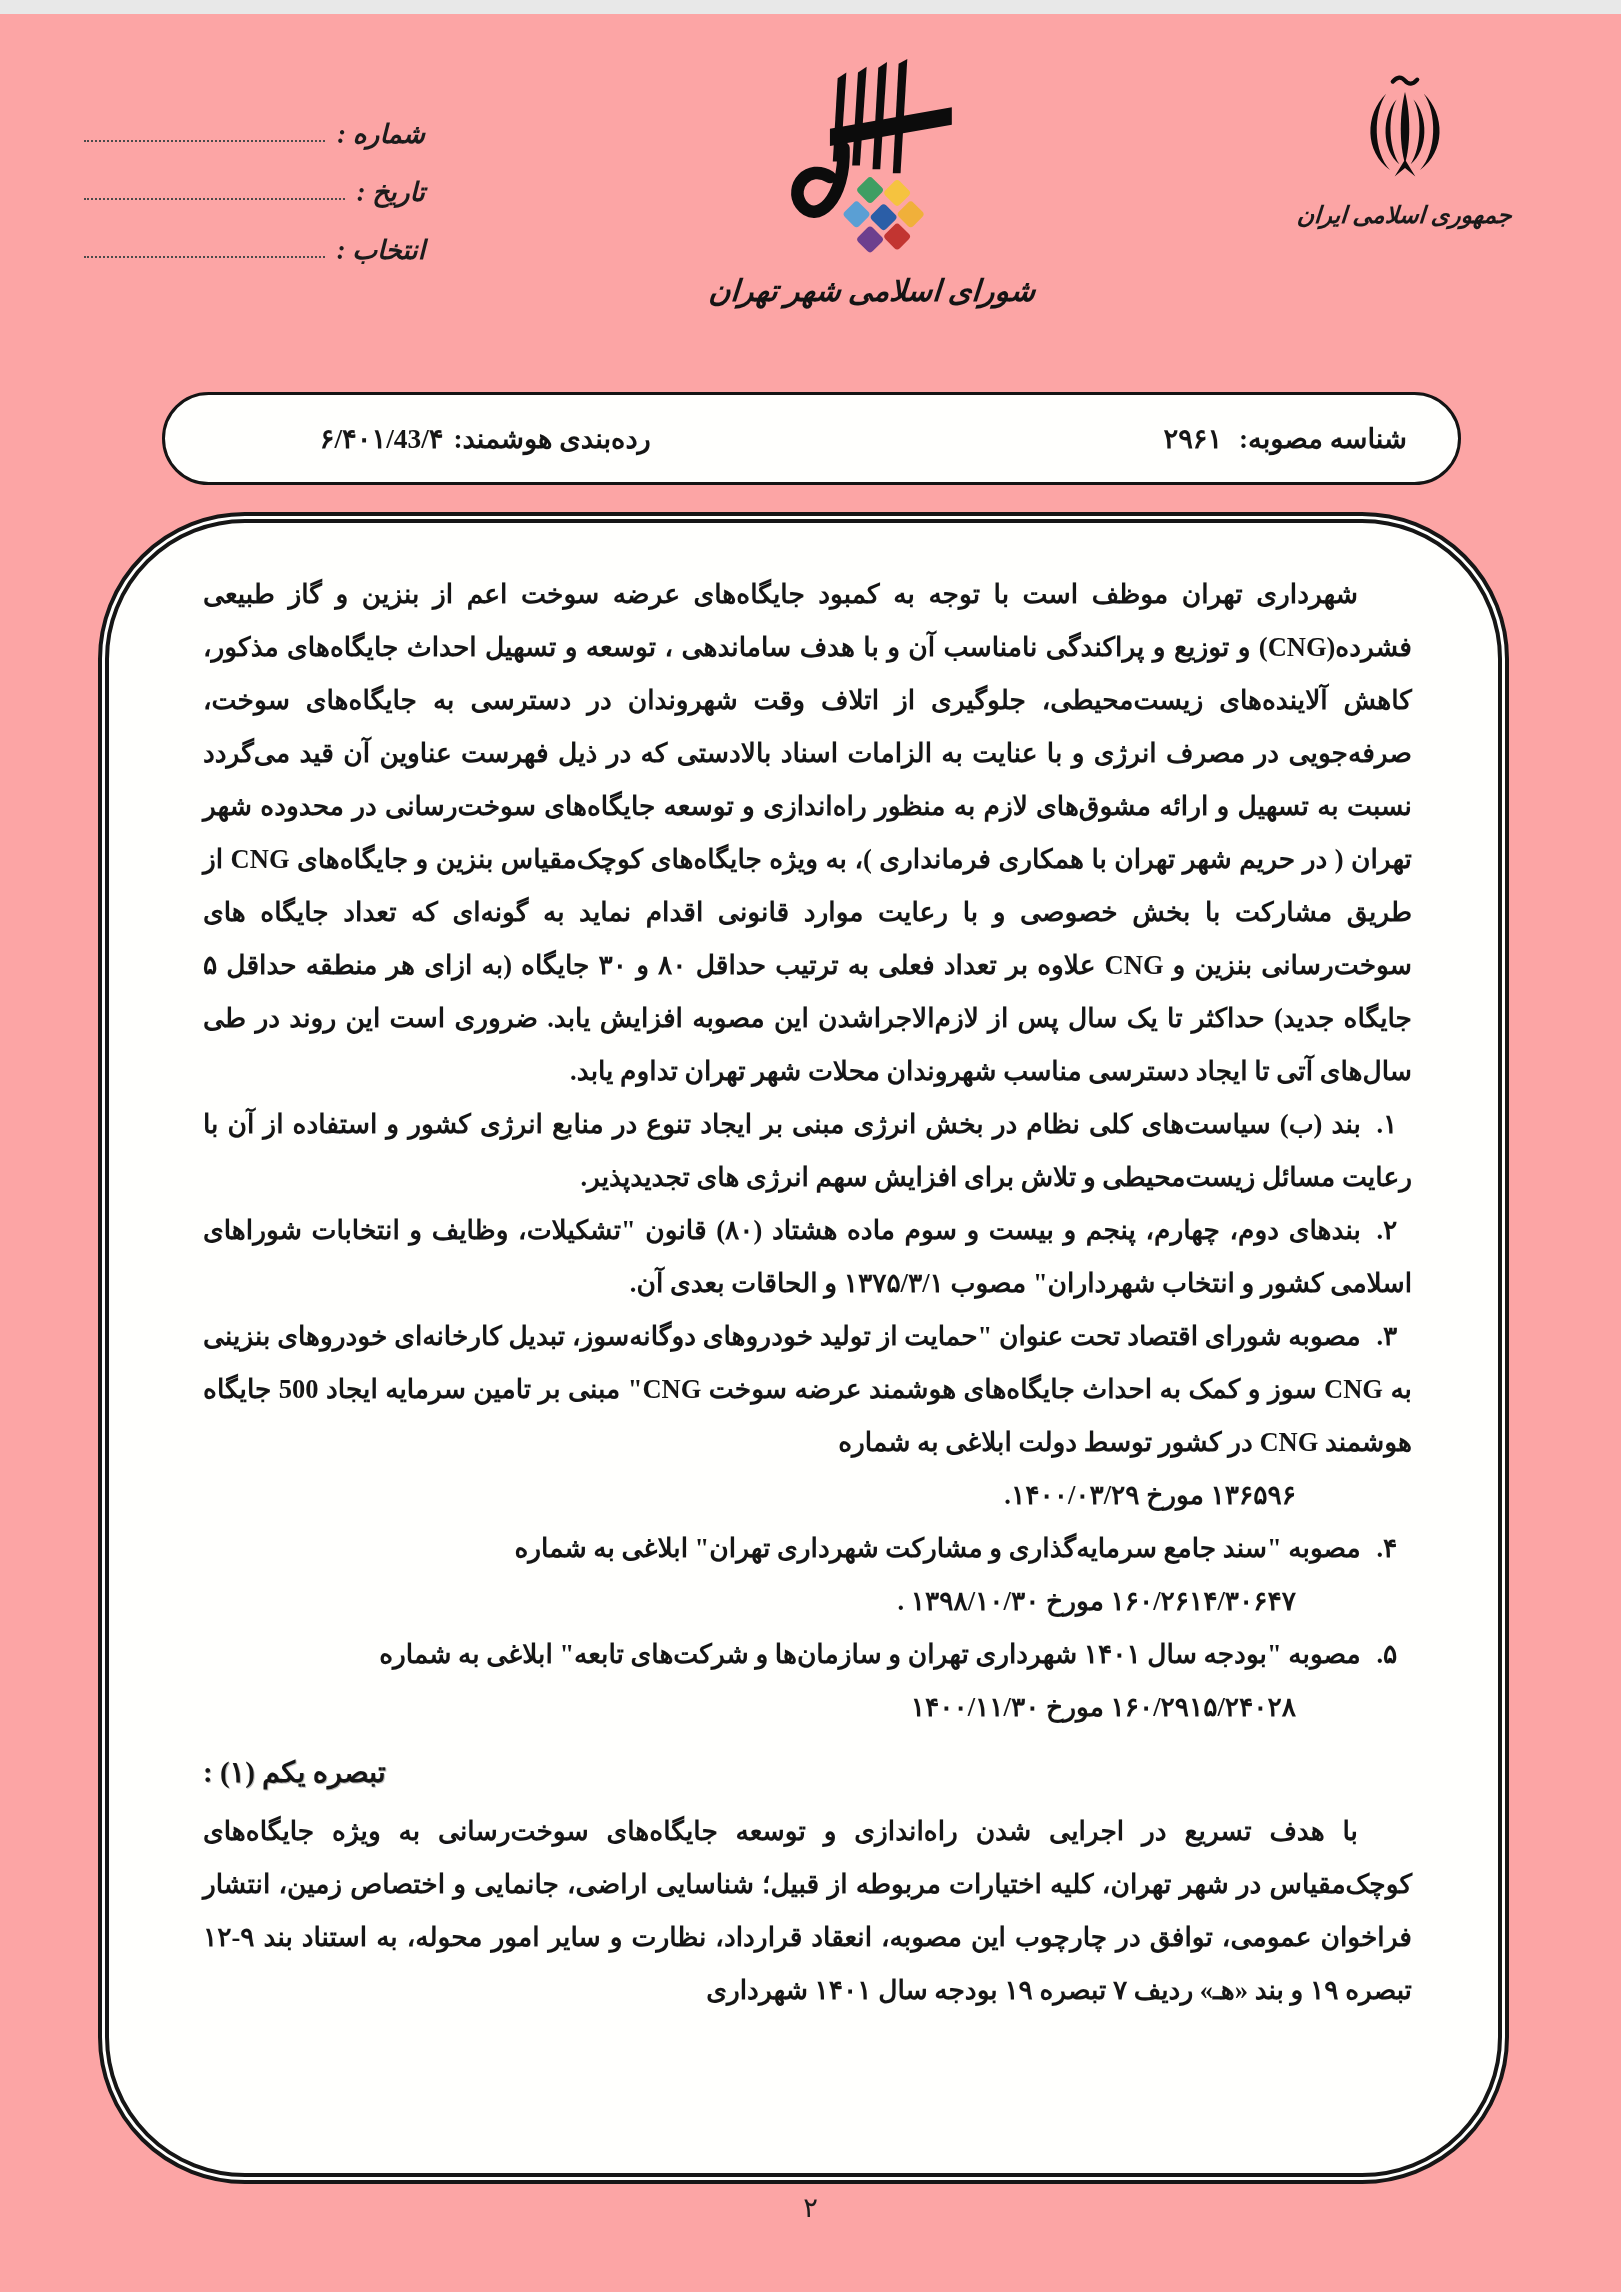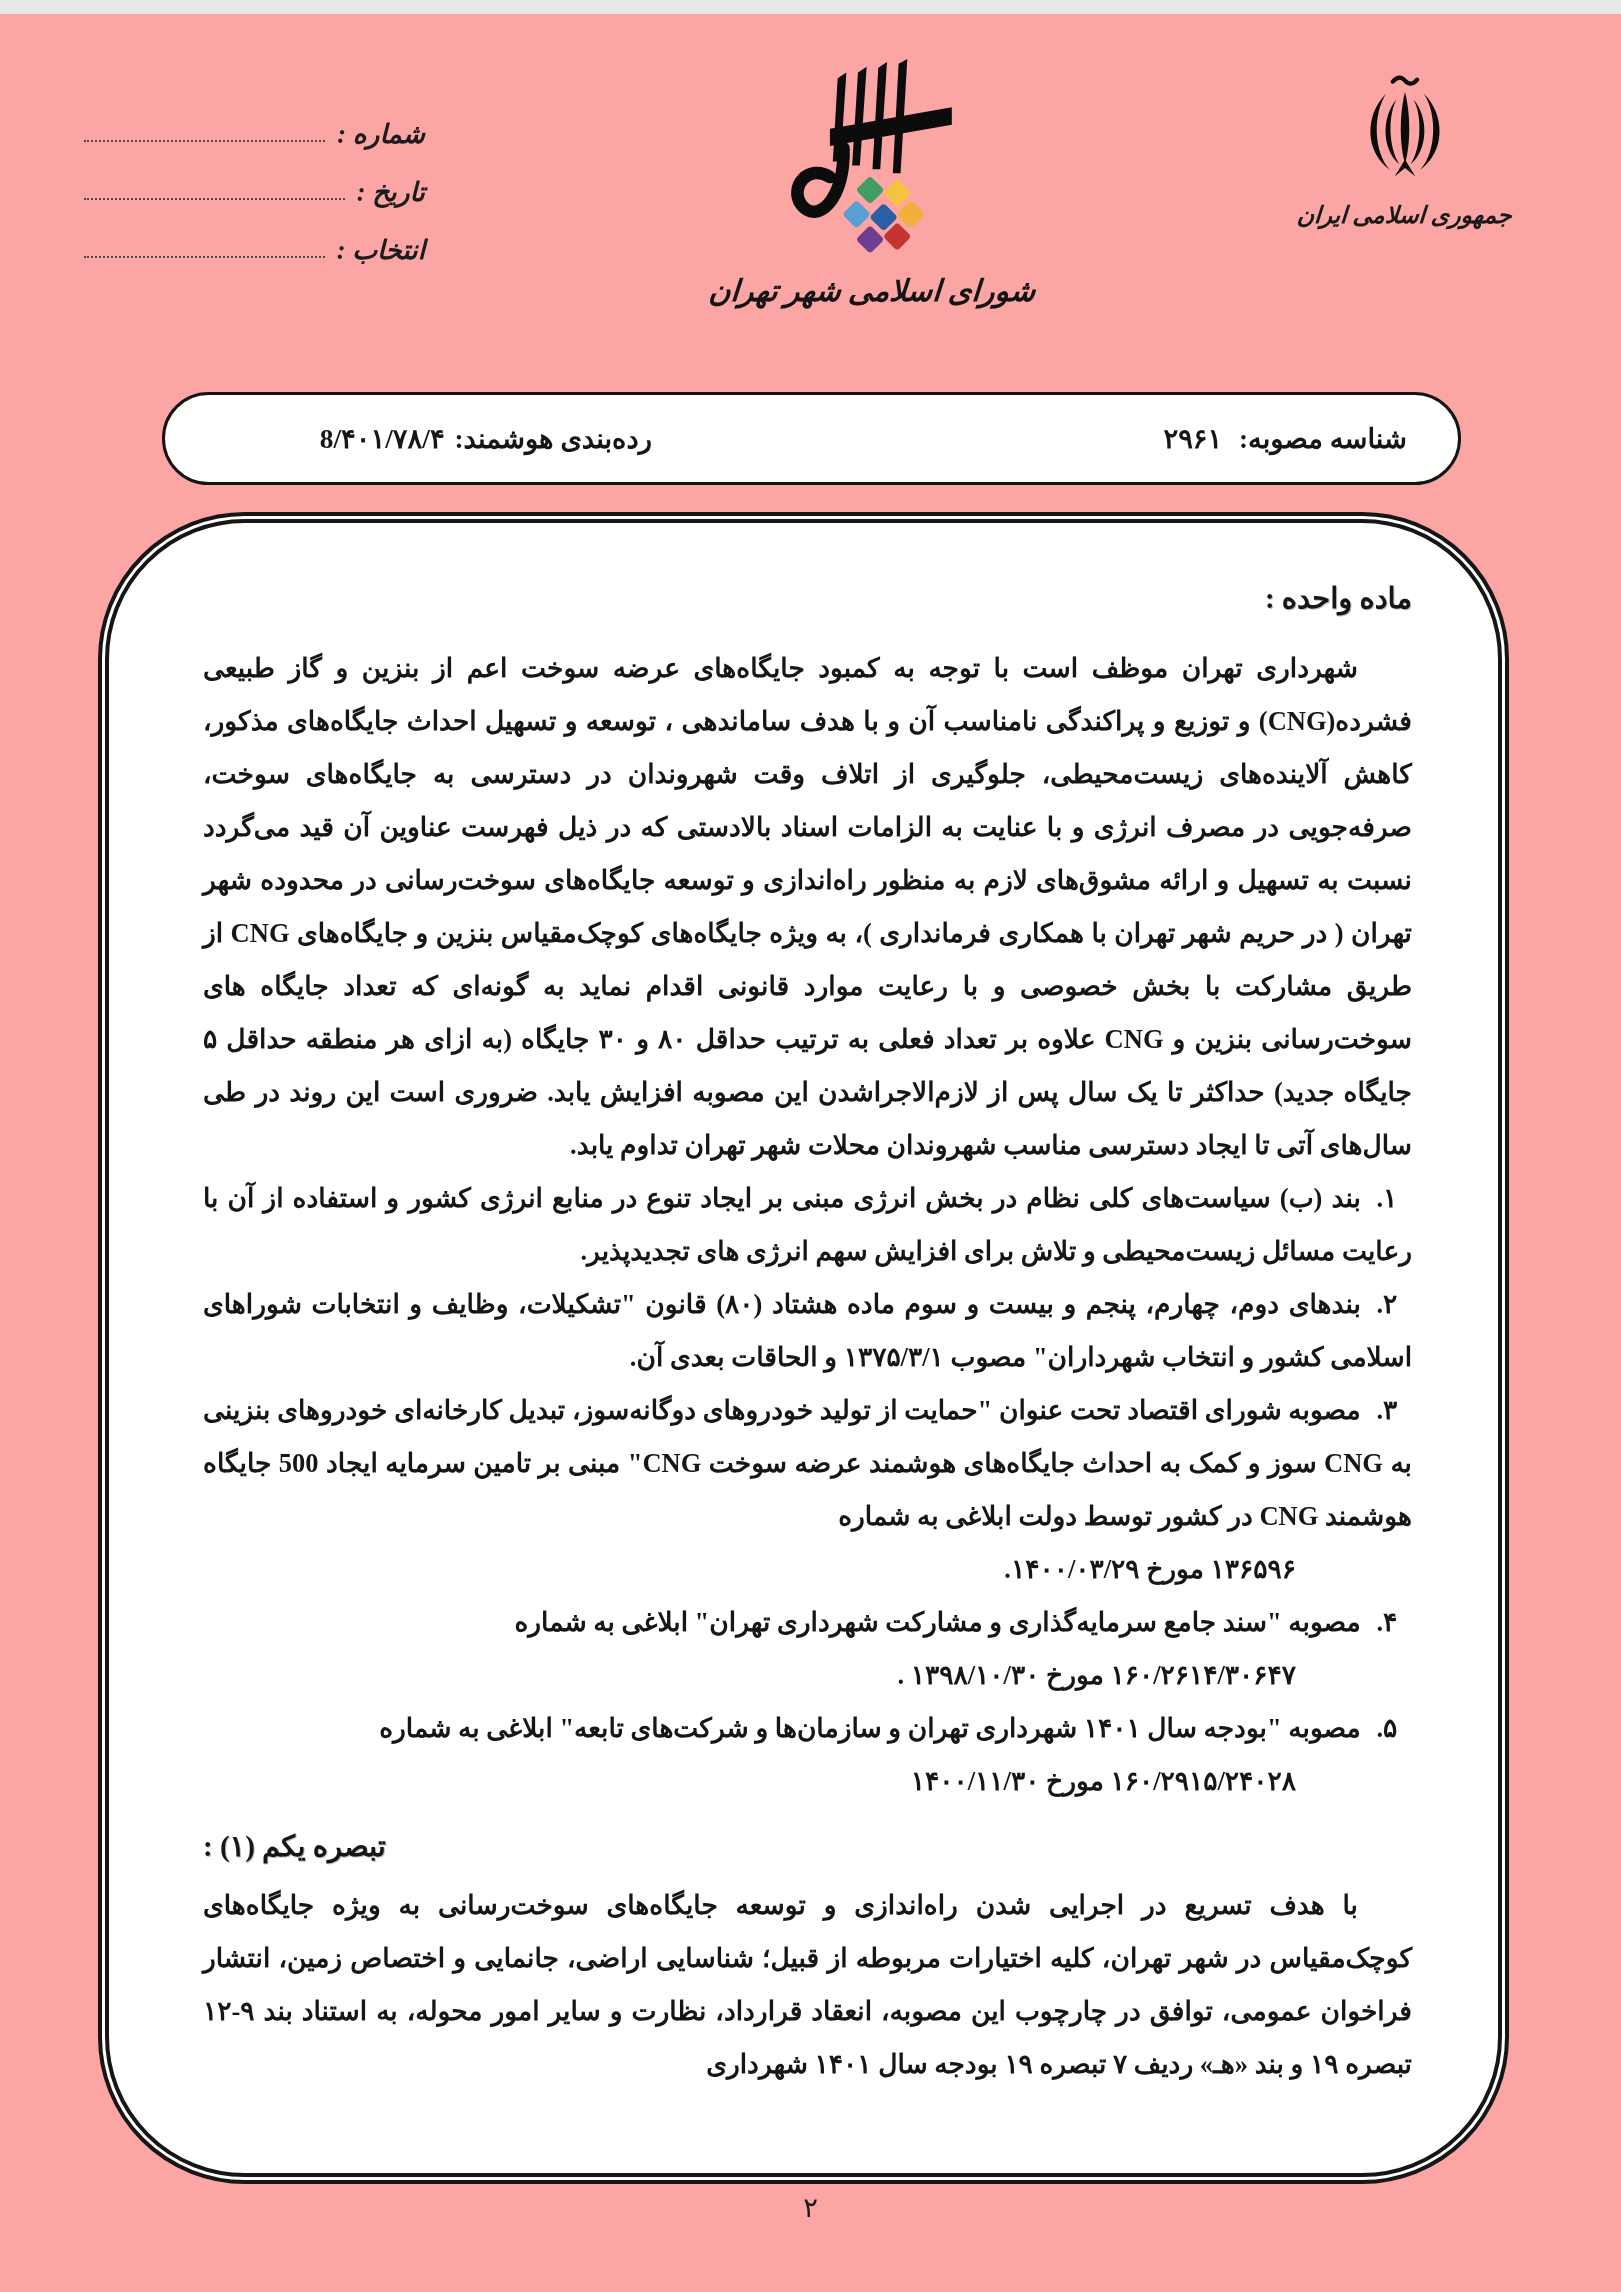--- a/index.html
+++ b/index.html
@@ -160,26 +160,25 @@
     <div class="state-name">جمهوری اسلامی ایران</div>
   </div>
 
   <div class="id-bar">
     <div class="id-record">
       <span class="id-label">شناسه مصوبه:</span>
       <span class="id-value">۲۹۶۱</span>
     </div>
     <div class="id-class">
       <span class="id-label">رده‌بندی هوشمند:</span>
-      <span class="id-value">8/۴۰۱/۷۸/۴</span>
+      <span class="id-value">۶/۴۰۱/43/۴</span>
     </div>
   </div>
 
   <main class="doc-box">
-    <h2 class="article-heading">ماده واحده :</h2>
 
     <p class="para">شهرداری تهران موظف است با توجه به کمبود جایگاه‌های عرضه سوخت اعم از بنزین و گاز طبیعی فشرده(CNG) و توزیع و پراکندگی نامناسب آن و با هدف ساماندهی ، توسعه و تسهیل احداث جایگاه‌های مذکور، کاهش آلاینده‌های زیست‌محیطی، جلوگیری از اتلاف وقت شهروندان در دسترسی به جایگاه‌های سوخت، صرفه‌جویی در مصرف انرژی و با عنایت به الزامات اسناد بالادستی که در ذیل فهرست عناوین آن قید می‌گردد نسبت به تسهیل و ارائه مشوق‌های لازم به منظور راه‌اندازی و توسعه جایگاه‌های سوخت‌رسانی در محدوده شهر تهران ( در حریم شهر تهران با همکاری فرمانداری )، به ویژه جایگاه‌های کوچک‌مقیاس بنزین و جایگاه‌های CNG از طریق مشارکت با بخش خصوصی و با رعایت موارد قانونی اقدام نماید به گونه‌ای که تعداد جایگاه های سوخت‌رسانی بنزین و CNG علاوه بر تعداد فعلی به ترتیب حداقل ۸۰ و ۳۰ جایگاه (به ازای هر منطقه حداقل ۵ جایگاه جدید) حداکثر تا یک سال پس از لازم‌الاجراشدن این مصوبه افزایش یابد. ضروری است این روند در طی سال‌های آتی تا ایجاد دسترسی مناسب شهروندان محلات شهر تهران تداوم یابد.</p>
 
     <p class="item"><span class="num">۱.</span><span>بند (ب) سیاست‌های کلی نظام در بخش انرژی مبنی بر ایجاد تنوع در منابع انرژی کشور و استفاده از آن با رعایت مسائل زیست‌محیطی و تلاش برای افزایش سهم انرژی های تجدیدپذیر.</span></p>
 
     <p class="item"><span class="num">۲.</span><span>بندهای دوم، چهارم، پنجم و بیست و سوم ماده هشتاد (۸۰) قانون "تشکیلات، وظایف و انتخابات شوراهای اسلامی کشور و انتخاب شهرداران" مصوب ۱۳۷۵/۳/۱ و الحاقات بعدی آن.</span></p>
 
     <p class="item"><span class="num">۳.</span><span>مصوبه شورای اقتصاد تحت عنوان "حمایت از تولید خودروهای دوگانه‌سوز، تبدیل کارخانه‌ای خودروهای بنزینی به CNG سوز و کمک به احداث جایگاه‌های هوشمند عرضه سوخت CNG" مبنی بر تامین سرمایه ایجاد 500 جایگاه هوشمند CNG در کشور توسط دولت ابلاغی به شماره</span></p>
     <p class="ref-line">۱۳۶۵۹۶ مورخ ۱۴۰۰/۰۳/۲۹.</p>
 

